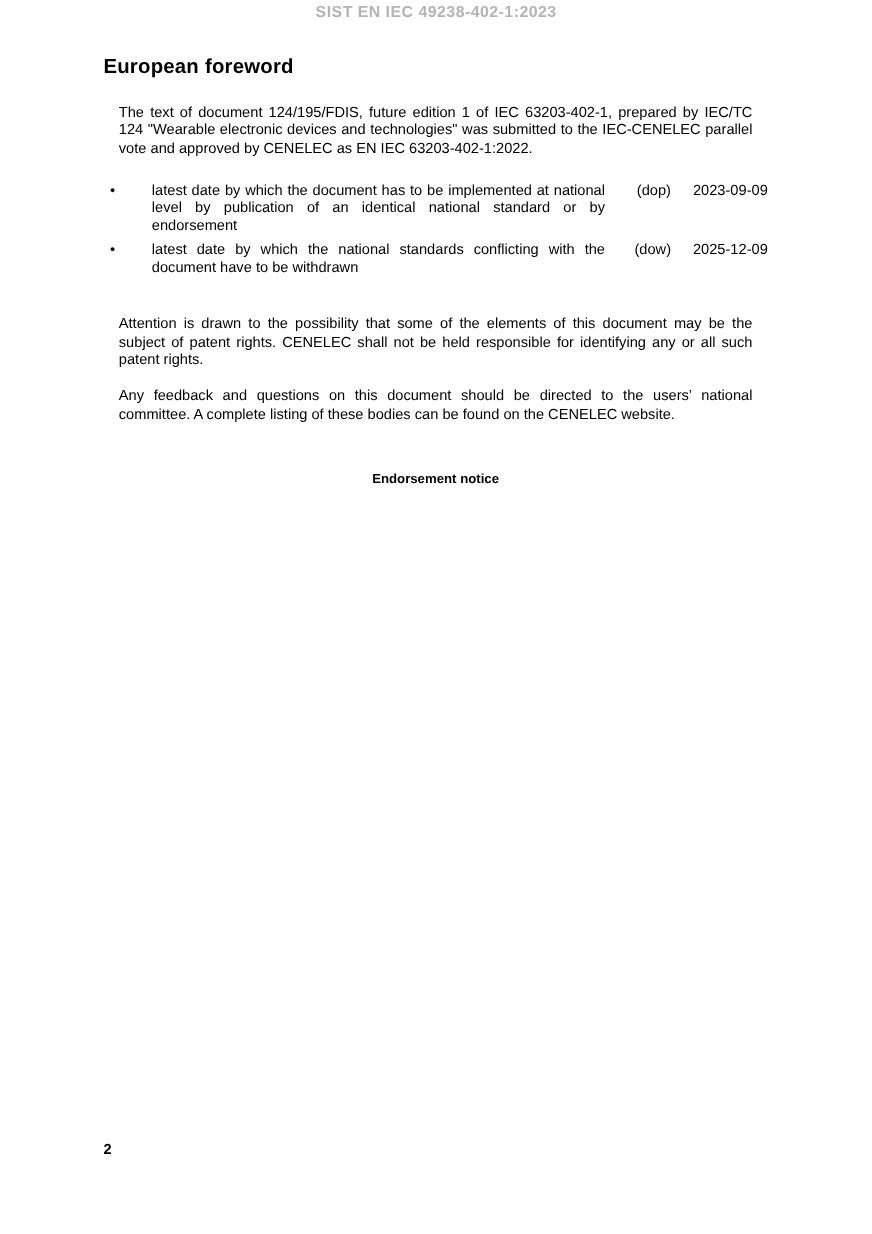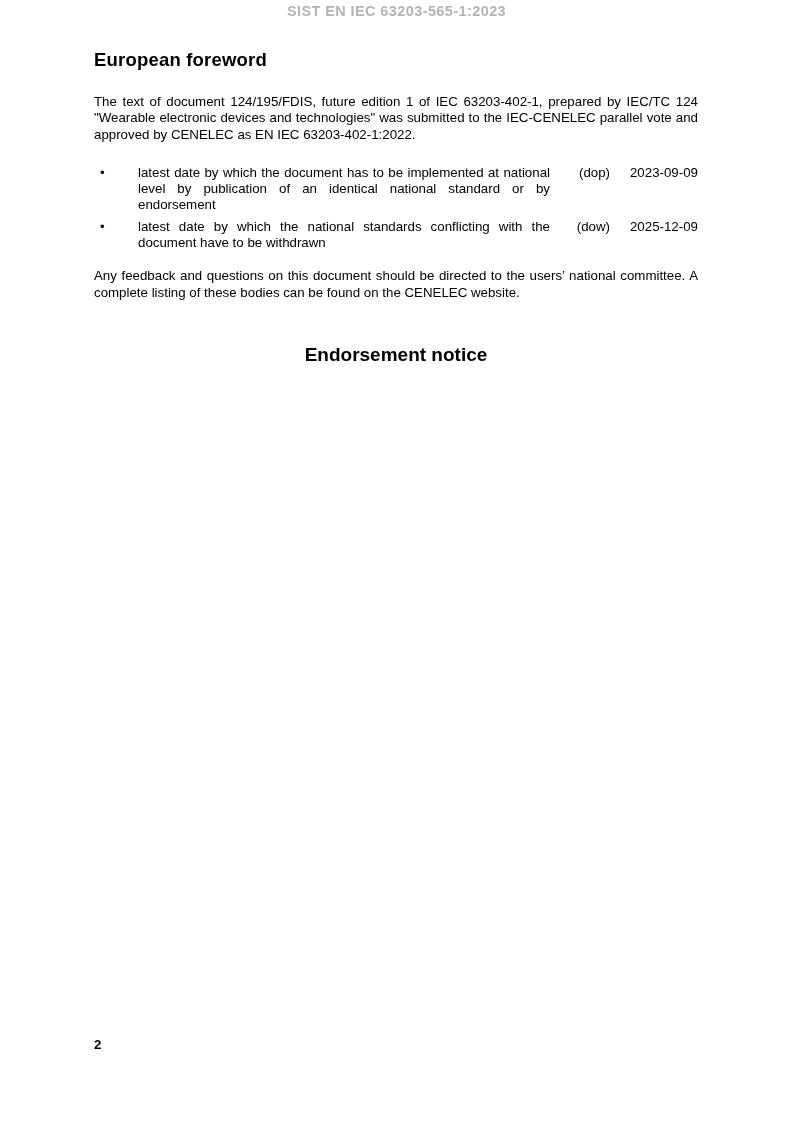--- a/index.html
+++ b/index.html
@@ -39,21 +39,21 @@
     font-size: 13.3px;
     font-weight: bold;
   }
   .foreword-title {
     margin: 49px 0 0 0;
     font-size: 18.5px;
     font-weight: bold;
     letter-spacing: 0.2px;
   }
   .para {
-    margin: 0;
+    margin: 14px;
     font-size: 13.3px;
     line-height: 16.3px;
     text-align: justify;
   }
   .para1   { margin-top: 23px; }
   .intro   { margin-top: 15px; text-align: left; }
   .date-list { margin-top: 22px; }
   .date-item {
     display: grid;
     grid-template-columns: 34px 1fr 50px 78px;
@@ -66,39 +66,39 @@
     text-align: left;
     padding-left: 6px;
   }
   .date-text  { text-align: justify; }
   .date-label { text-align: right; }
   .date-value { text-align: right; }
   .para2 { margin-top: 35px; }
   .para3 { margin-top: 17px; }
   .endorsement-title {
     margin: 43px 0 0 0;
-    font-size: 19px;
+    font-size: 12px;
     font-weight: bold;
     text-align: center;
   }
   .para4 { margin-top: 42px; }
   .page-number {
     position: absolute;
     left: 94px;
     top: 1037px;
     font-size: 13.3px;
     font-weight: bold;
   }
 </style>
 </head>
 <body>
 
 <div class="page">
 
-  <div class="watermark">SIST EN IEC 63203-565-1:2023</div>
+  <div class="watermark">SIST EN IEC 49238-402-1:2023</div>
 
   <div class="content">
 
 
     <h1 class="foreword-title">European foreword</h1>
 
     <p class="para para1">The text of document 124/195/FDIS, future edition 1 of IEC 63203-402-1, prepared by IEC/TC 124 "Wearable electronic devices and technologies" was submitted to the IEC-CENELEC parallel vote and approved by CENELEC as EN IEC 63203-402-1:2022.</p>
 
 
     <div class="date-list">
@@ -112,20 +112,21 @@
 
       <div class="date-item">
         <span class="bullet">•</span>
         <span class="date-text">latest date by which the national standards conflicting with the document have to be withdrawn</span>
         <span class="date-label">(dow)</span>
         <span class="date-value">2025-12-09</span>
       </div>
 
     </div>
 
+    <p class="para para2">Attention is drawn to the possibility that some of the elements of this document may be the subject of patent rights. CENELEC shall not be held responsible for identifying any or all such patent rights.</p>
 
     <p class="para para3">Any feedback and questions on this document should be directed to the users’ national committee. A complete listing of these bodies can be found on the CENELEC website.</p>
 
     <h2 class="endorsement-title">Endorsement notice</h2>
 
 
   </div>
 
   <div class="page-number">2</div>
 

